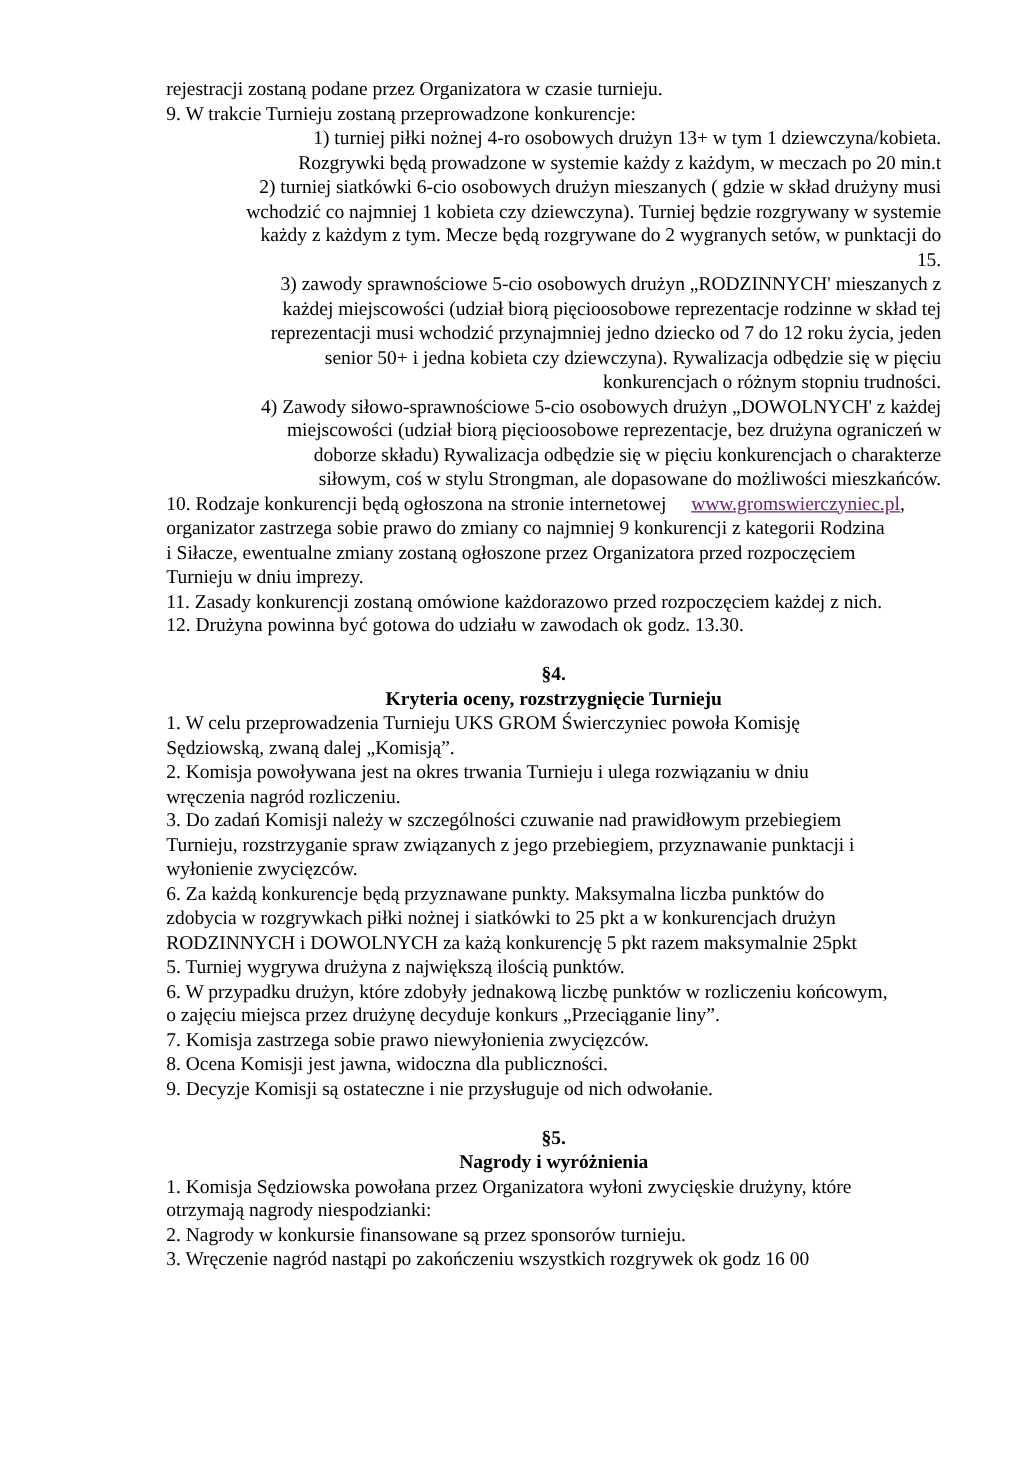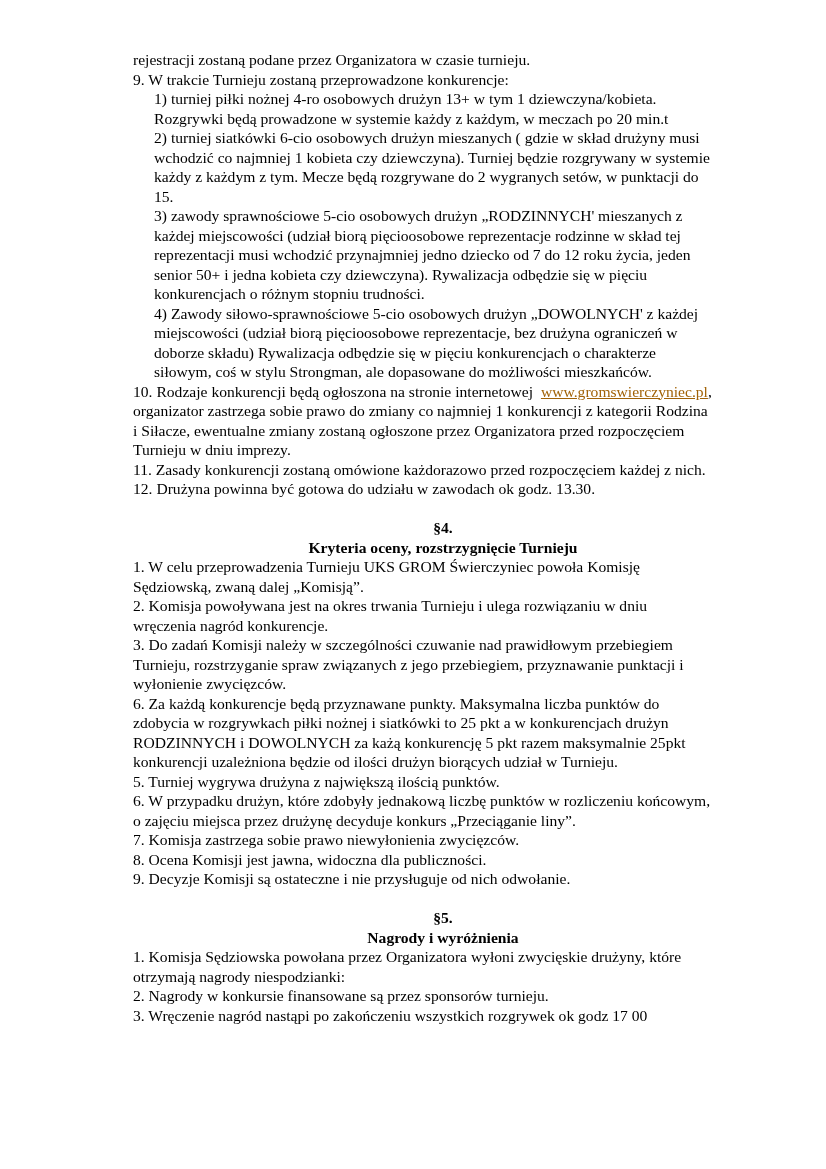--- a/index.html
+++ b/index.html
@@ -1,27 +1,27 @@
 <!DOCTYPE html>
 <html><head>
 <meta charset="utf-8">
 <style>
   html, body { margin: 0; padding: 0; background: #ffffff; }
   body { width: 826px; height: 1169px; overflow: hidden; position: relative; }
   .page {
-    position: absolute; left: 133px; top: 50px; width: 620px;
+    position: absolute; left: 133px; top: 62px; width: 620px;
     font-family: "Liberation Serif", serif;
     font-size: 15.6px; line-height: 19.5px; color: #000000;
   }
   .line { white-space: nowrap; }
-  .indent { padding-left: 21px; }
+  .indent { padding-left: 21px; text-align: right; }
   .blank { height: 19.5px; }
   .center { text-align: center; }
   .bold { font-weight: bold; }
-  .link { color: #a16207; text-decoration: underline; }
+  .link { color: #701a75; text-decoration: underline; margin-left: 12px; }
 </style>
 </head>
 <body>
 
 <div class="page">
   <div>
     <div class="line">rejestracji zostaną podane przez Organizatora w czasie turnieju.</div>
     <div class="line">9. W trakcie Turnieju zostaną przeprowadzone konkurencje:</div>
 
     <div>
@@ -38,54 +38,53 @@
       <div class="line indent">konkurencjach o różnym stopniu trudności.</div>
       <div class="line indent">4) Zawody siłowo-sprawnościowe 5-cio osobowych drużyn „DOWOLNYCH'  z każdej</div>
       <div class="line indent">miejscowości (udział biorą pięcioosobowe reprezentacje, bez drużyna ograniczeń w</div>
       <div class="line indent">doborze składu) Rywalizacja odbędzie się w pięciu konkurencjach o charakterze</div>
       <div class="line indent">siłowym, coś  w stylu Strongman, ale dopasowane do możliwości mieszkańców.</div>
     </div>
 
     <div class="line">
       <span style="white-space:pre">10. Rodzaje konkurencji będą ogłoszona na stronie internetowej  </span><a class="link">www.gromswierczyniec.pl</a><span>,</span>
     </div>
-    <div class="line">organizator zastrzega sobie prawo do zmiany co najmniej 1 konkurencji z kategorii Rodzina</div>
+    <div class="line">organizator zastrzega sobie prawo do zmiany co najmniej 9 konkurencji z kategorii Rodzina</div>
     <div class="line">i Siłacze, ewentualne zmiany zostaną ogłoszone  przez Organizatora przed rozpoczęciem</div>
     <div class="line">Turnieju w dniu imprezy.</div>
     <div class="line">11. Zasady konkurencji zostaną omówione każdorazowo przed rozpoczęciem każdej z nich.</div>
     <div class="line">12. Drużyna powinna być gotowa do udziału w zawodach ok godz. 13.30.</div>
   </div>
 
   <div class="blank"></div>
 
   <div>
     <div class="line center bold">§4.</div>
     <div class="line center bold">Kryteria oceny, rozstrzygnięcie Turnieju</div>
     <div class="line">1. W celu przeprowadzenia Turnieju UKS GROM Świerczyniec  powoła Komisję</div>
     <div class="line">Sędziowską, zwaną dalej „Komisją”.</div>
     <div class="line">2. Komisja powoływana jest na okres trwania Turnieju i ulega rozwiązaniu w dniu</div>
-    <div class="line">wręczenia nagród konkurencje.</div>
+    <div class="line">wręczenia nagród rozliczeniu.</div>
     <div class="line">3. Do zadań Komisji należy w szczególności czuwanie nad prawidłowym przebiegiem</div>
     <div class="line">Turnieju, rozstrzyganie spraw związanych z jego przebiegiem, przyznawanie punktacji i</div>
     <div class="line">wyłonienie zwycięzców.</div>
     <div class="line">6. Za każdą konkurencje będą przyznawane punkty. Maksymalna liczba punktów do</div>
     <div class="line">zdobycia w rozgrywkach piłki nożnej i siatkówki to 25 pkt a w konkurencjach drużyn</div>
     <div class="line">RODZINNYCH i DOWOLNYCH za każą konkurencję 5 pkt razem maksymalnie 25pkt</div>
-    <div class="line">konkurencji uzależniona będzie od ilości drużyn biorących udział w Turnieju.</div>
     <div class="line">5. Turniej wygrywa drużyna z największą ilością punktów.</div>
     <div class="line">6. W przypadku drużyn, które zdobyły jednakową liczbę punktów w rozliczeniu końcowym,</div>
     <div class="line">o zajęciu miejsca przez drużynę decyduje konkurs „Przeciąganie liny”.</div>
     <div class="line">7. Komisja zastrzega sobie prawo niewyłonienia zwycięzców.</div>
     <div class="line">8. Ocena Komisji jest jawna, widoczna dla publiczności.</div>
     <div class="line">9. Decyzje Komisji są ostateczne i nie przysługuje od nich odwołanie.</div>
   </div>
 
   <div class="blank"></div>
 
   <div>
     <div class="line center bold">§5.</div>
     <div class="line center bold">Nagrody i wyróżnienia</div>
     <div class="line">1. Komisja Sędziowska powołana przez Organizatora wyłoni zwycięskie drużyny, które</div>
     <div class="line">otrzymają nagrody niespodzianki:</div>
     <div class="line">2. Nagrody w konkursie finansowane są przez  sponsorów turnieju.</div>
-    <div class="line">3. Wręczenie nagród nastąpi po zakończeniu wszystkich rozgrywek ok godz 17 00</div>
+    <div class="line">3. Wręczenie nagród nastąpi po zakończeniu wszystkich rozgrywek ok godz 16 00</div>
   </div>
 </div>
 
 </body></html>

